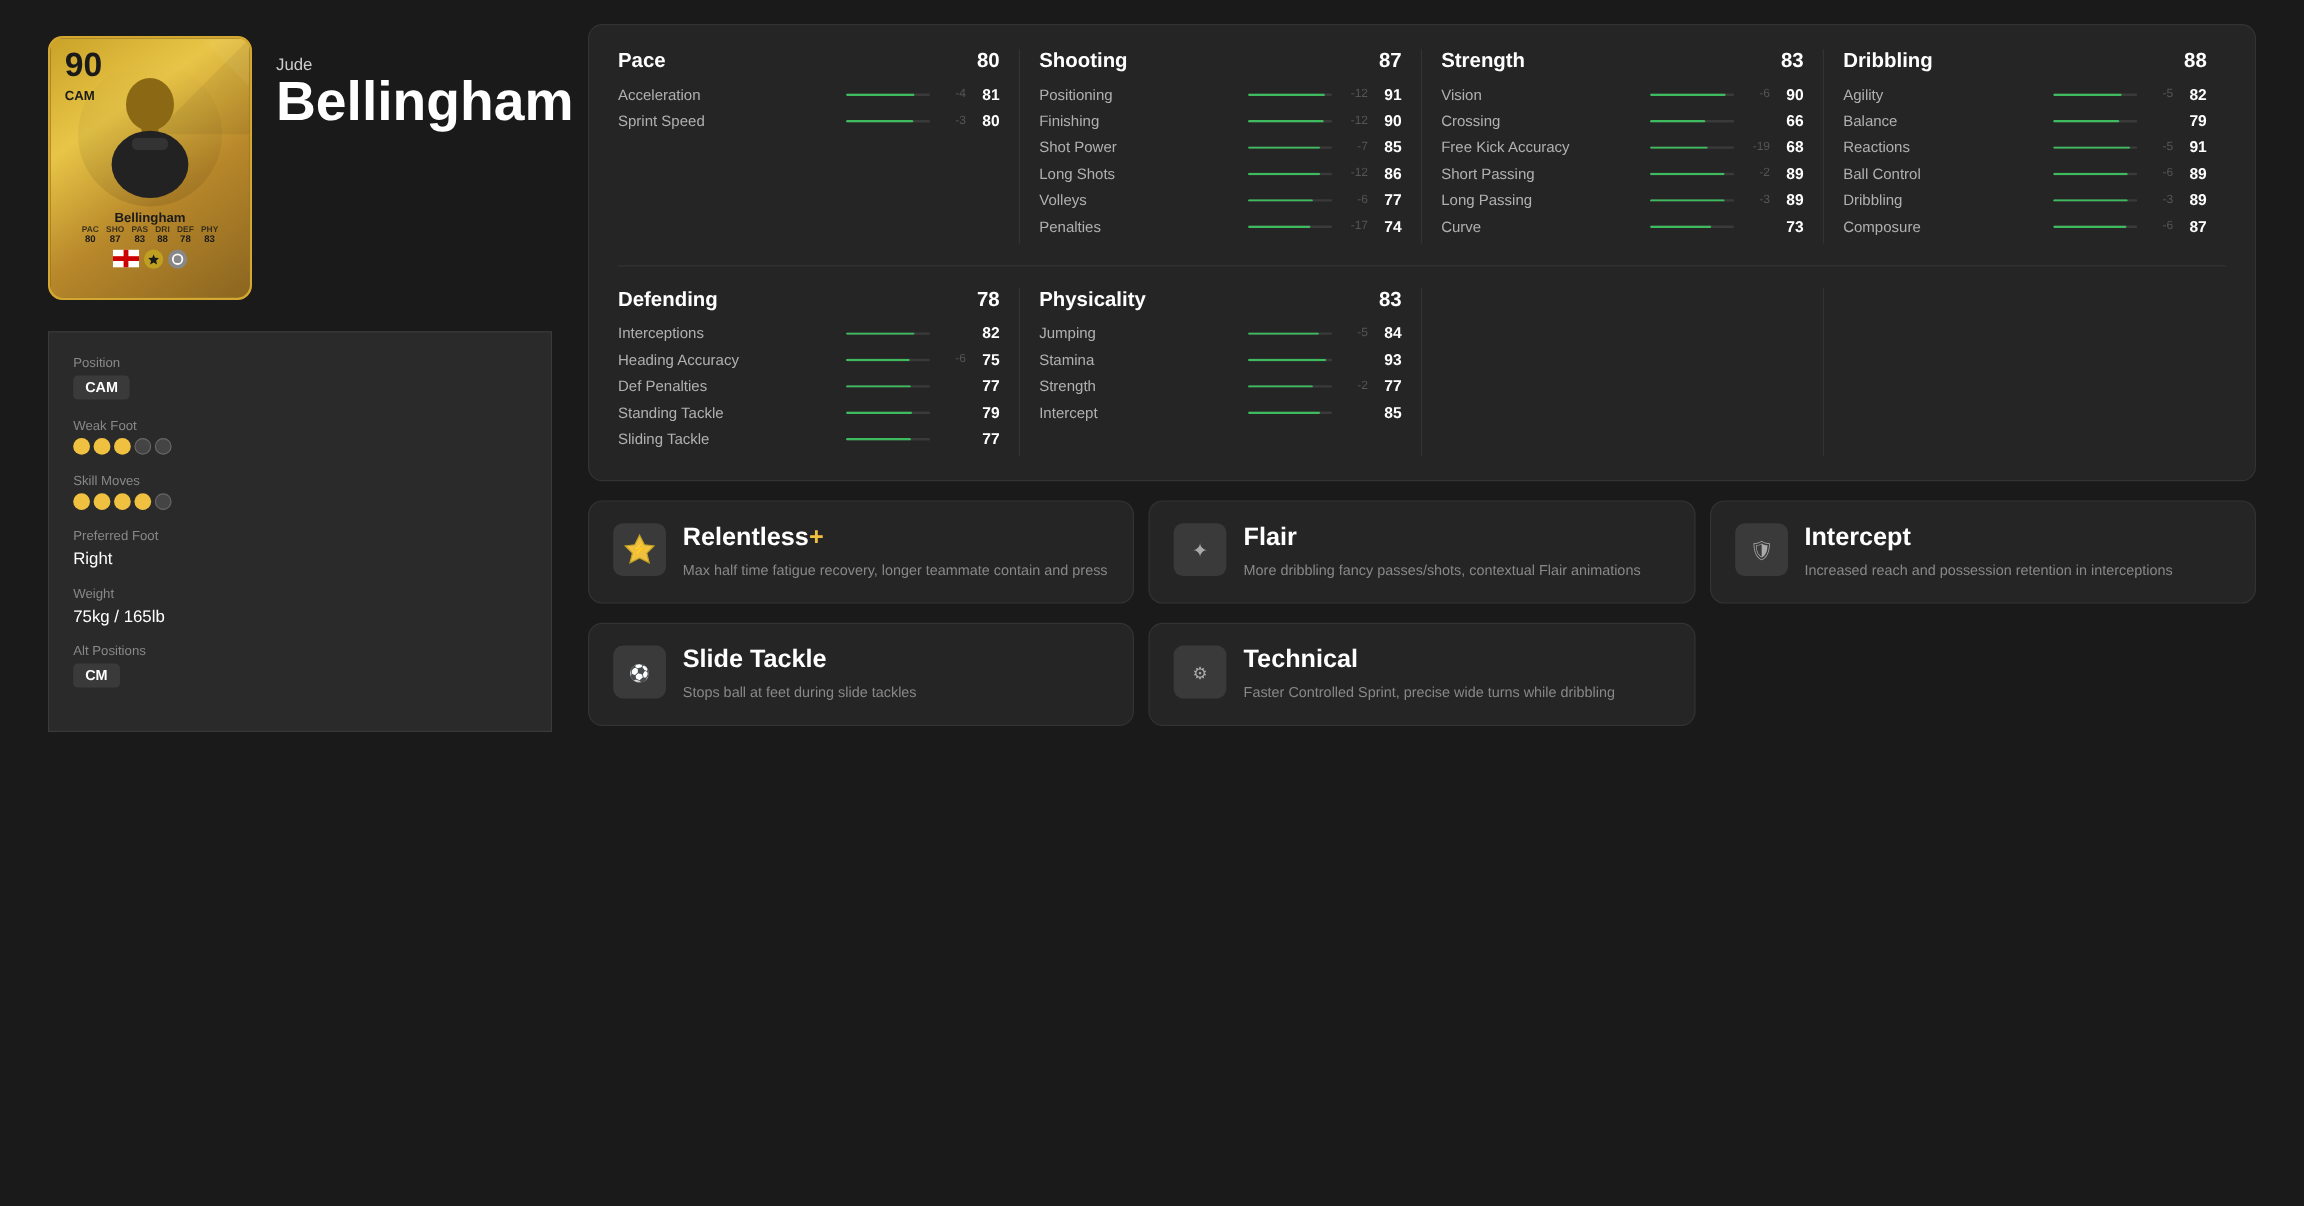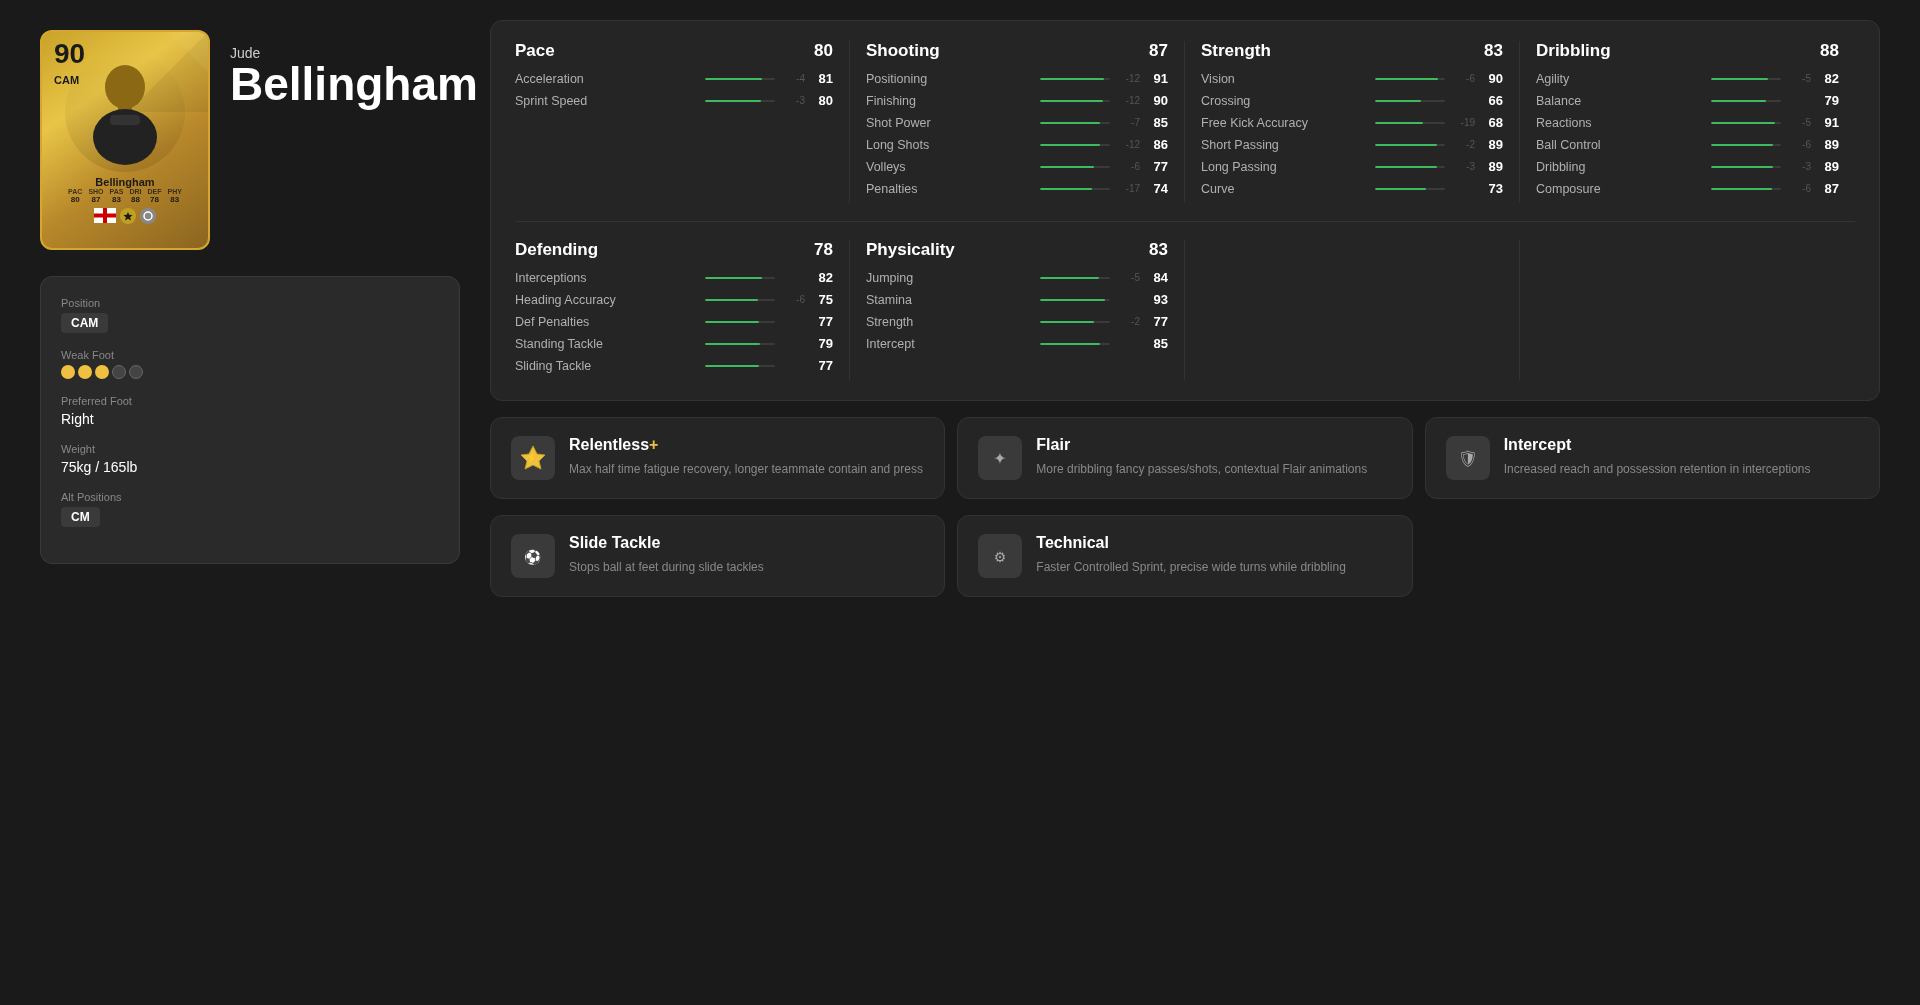--- a/index.html
+++ b/index.html
@@ -121,21 +121,21 @@
     .player-last-name {
       font-size: 46px;
       font-weight: 900;
       color: #fff;
       line-height: 1;
     }
 
     
     .player-info-card {
       background: #2a2a2a;
-      border-radius: 12px;
+      border-radius: 0;
       padding: 20px;
       border: 1px solid #3a3a3a;
     }
 
     .info-section {
       margin-bottom: 16px;
     }
 
     .info-label {
       font-size: 11px;
@@ -220,21 +220,21 @@
       display: flex;
       align-items: center;
       justify-content: center;
       font-size: 20px;
       flex-shrink: 0;
     }
 
     .trait-content {}
 
     .trait-name {
-      font-size: 16px;
+      font-size: 21px;
       font-weight: 700;
       color: #fff;
       margin-bottom: 6px;
     }
 
     .trait-name-plus {
       color: #f0c040;
     }
 
     .trait-desc {
@@ -425,20 +425,30 @@
         <div class="info-label">Weak Foot</div>
         <div class="stars">
           <div class="star star-filled"></div>
           <div class="star star-filled"></div>
           <div class="star star-filled"></div>
           <div class="star star-empty"></div>
           <div class="star star-empty"></div>
         </div>
       </div>
 
+      <div class="info-section">
+        <div class="info-label">Skill Moves</div>
+        <div class="stars">
+          <div class="star star-filled"></div>
+          <div class="star star-filled"></div>
+          <div class="star star-filled"></div>
+          <div class="star star-filled"></div>
+          <div class="star star-empty"></div>
+        </div>
+      </div>
 
       <div class="info-section">
         <div class="info-label">Preferred Foot</div>
         <div class="info-value">Right</div>
       </div>
 
 
       <div class="info-section">
         <div class="info-label">Weight</div>
         <div class="info-value">75kg / 165lb</div>

